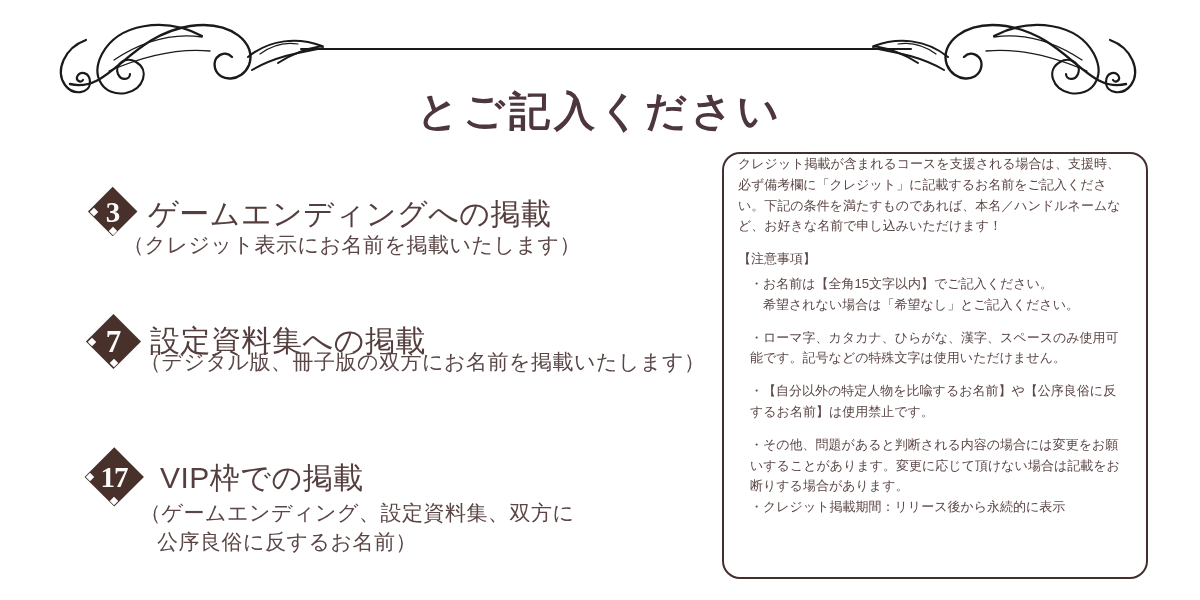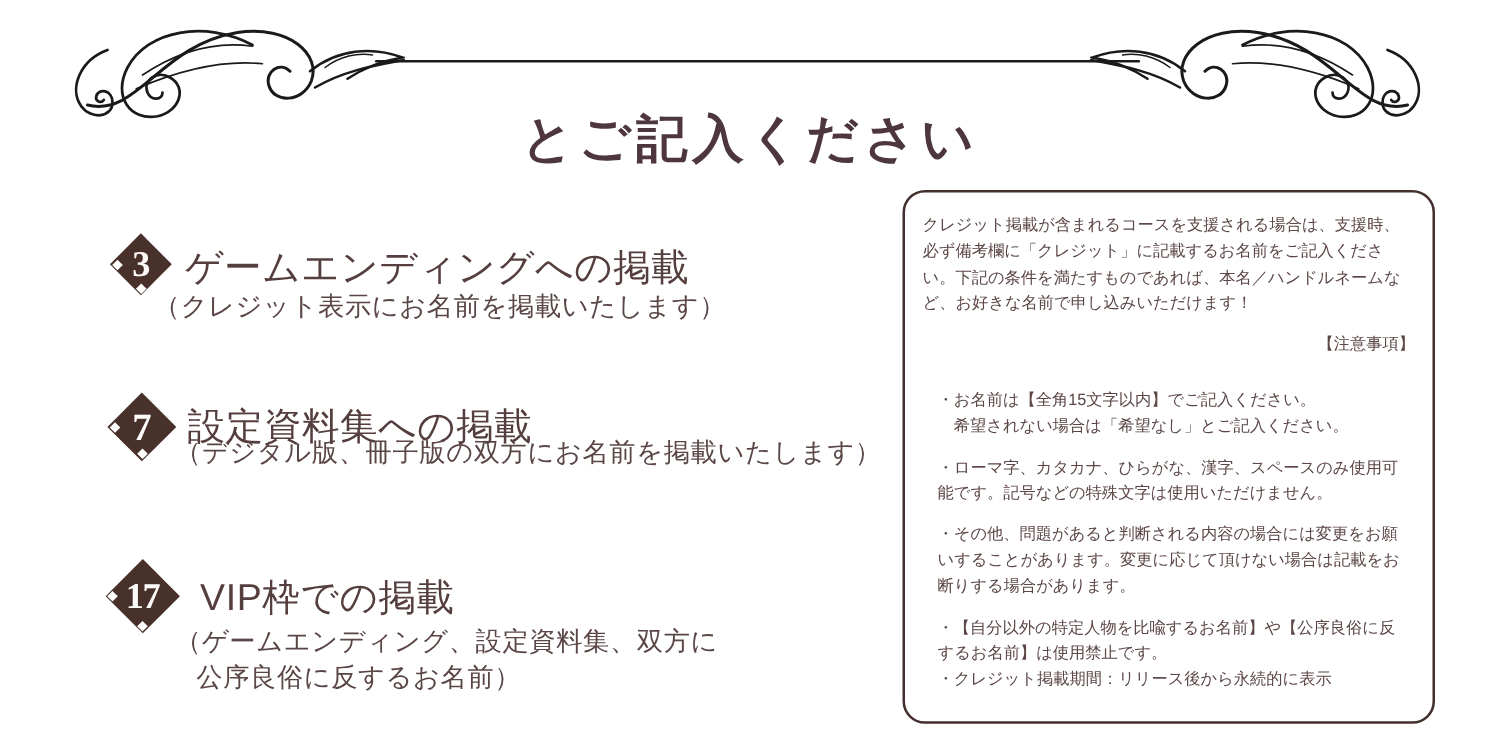--- a/index.html
+++ b/index.html
@@ -76,25 +76,25 @@
   .h-2{left:150px;top:321px;}
   .s-2{left:140px;top:348px;}
   .h-3{left:160px;top:458px;}
   .s-3a{left:140px;top:499px;}
   .s-3b{left:157px;top:528px;}
 
   
   .notes-box{
     position:absolute;left:722px;top:152px;width:426px;height:427px;
     border:2px solid var(--box-border);border-radius:18px;
-    padding:16px 14px;
+    padding:0 14px;
     font-size:13px;line-height:1.6;color:#5c4646;
   }
   .notes-intro{margin:0 0 12px;}
-  .notes-heading{text-align:right;margin:0 0 24px;}
+  .notes-heading{text-align:left;margin:0 0 4px;}
   .bullet{margin:0 12px 12px;white-space:pre-line;}
   .bullet:nth-last-of-type(2),
   .bullet:last-of-type{margin-bottom:0;}
 </style>
 </head>
 <body>
 
 <svg class="ornament ornament-left" viewBox="0 0 272 88" fill="none" stroke="#1a1a1a" stroke-linecap="round">
   <path stroke-width="2.2" d="M34,26 C12,34 3,57 13,71 C21,82 38,80 38,68 C38,58 27,56 25,63 C24,67 29,69 31,66"></path>
   <path stroke-width="2.4" d="M18,70 C58,80 76,22 138,12 C180,6 205,30 197,51 C190,68 167,69 163,54 C160,43 172,35 180,43"></path>
@@ -148,16 +148,16 @@
 <div class="item-heading h-3">VIP枠での掲載</div>
 <div class="item-sub s-3a">（ゲームエンディング、設定資料集、双方に</div>
 <div class="item-sub s-3b">公序良俗に反するお名前）</div>
 
 <div class="notes-box">
   <p class="notes-intro">クレジット掲載が含まれるコースを支援される場合は、支援時、必ず備考欄に「クレジット」に記載するお名前をご記入ください。下記の条件を満たすものであれば、本名／ハンドルネームなど、お好きな名前で申し込みいただけます！</p>
   <p class="notes-heading">【注意事項】</p>
   <p class="bullet">・お名前は【全角15文字以内】でご記入ください。
 　希望されない場合は「希望なし」とご記入ください。</p>
   <p class="bullet">・ローマ字、カタカナ、ひらがな、漢字、スペースのみ使用可能です。記号などの特殊文字は使用いただけません。</p>
+  <p class="bullet">・【自分以外の特定人物を比喩するお名前】や【公序良俗に反するお名前】は使用禁止です。</p>
   <p class="bullet">・その他、問題があると判断される内容の場合には変更をお願いすることがあります。変更に応じて頂けない場合は記載をお断りする場合があります。</p>
-  <p class="bullet">・【自分以外の特定人物を比喩するお名前】や【公序良俗に反するお名前】は使用禁止です。</p>
   <p class="bullet">・クレジット掲載期間：リリース後から永続的に表示</p>
 </div>
 
 </body></html>

